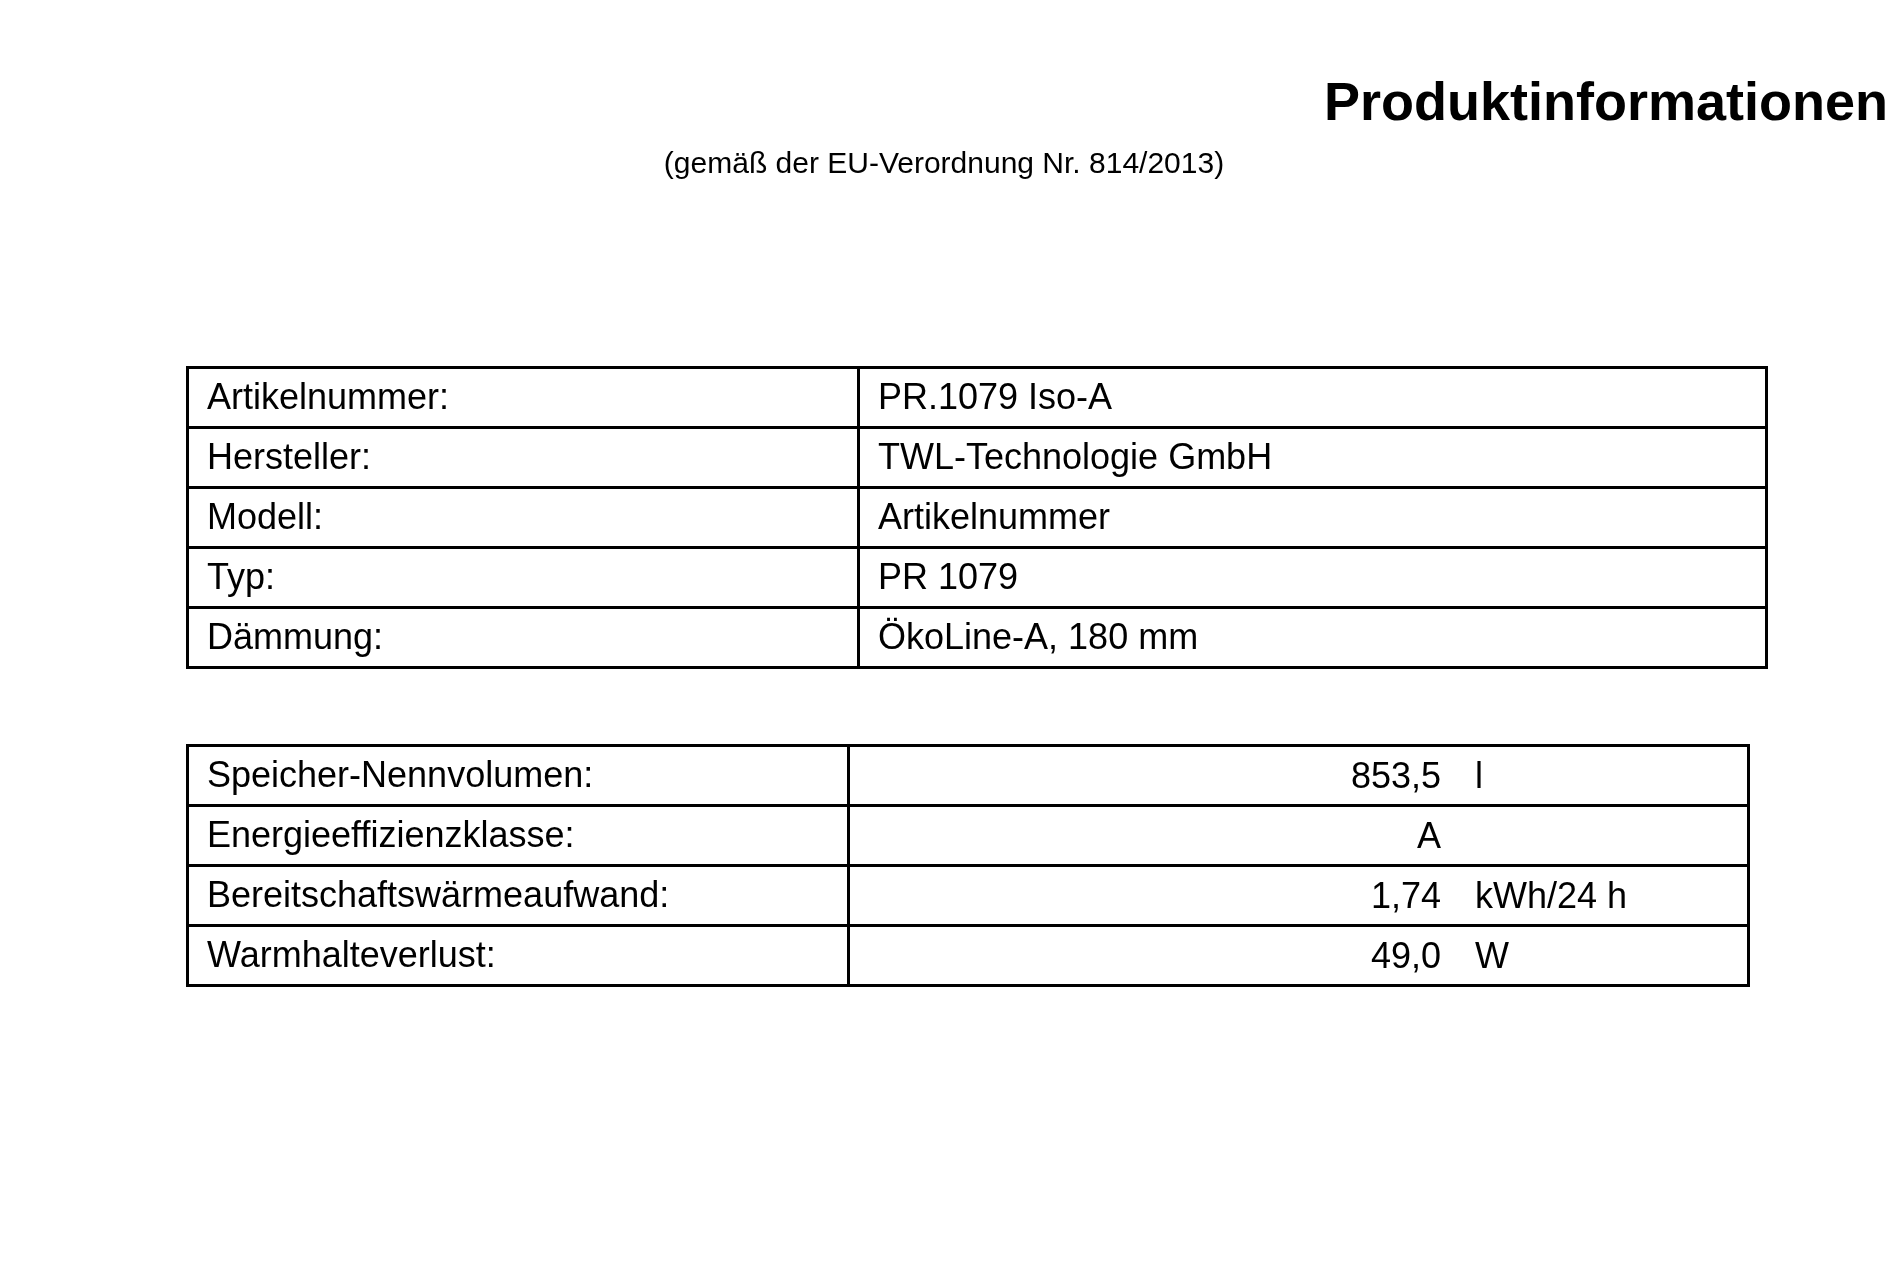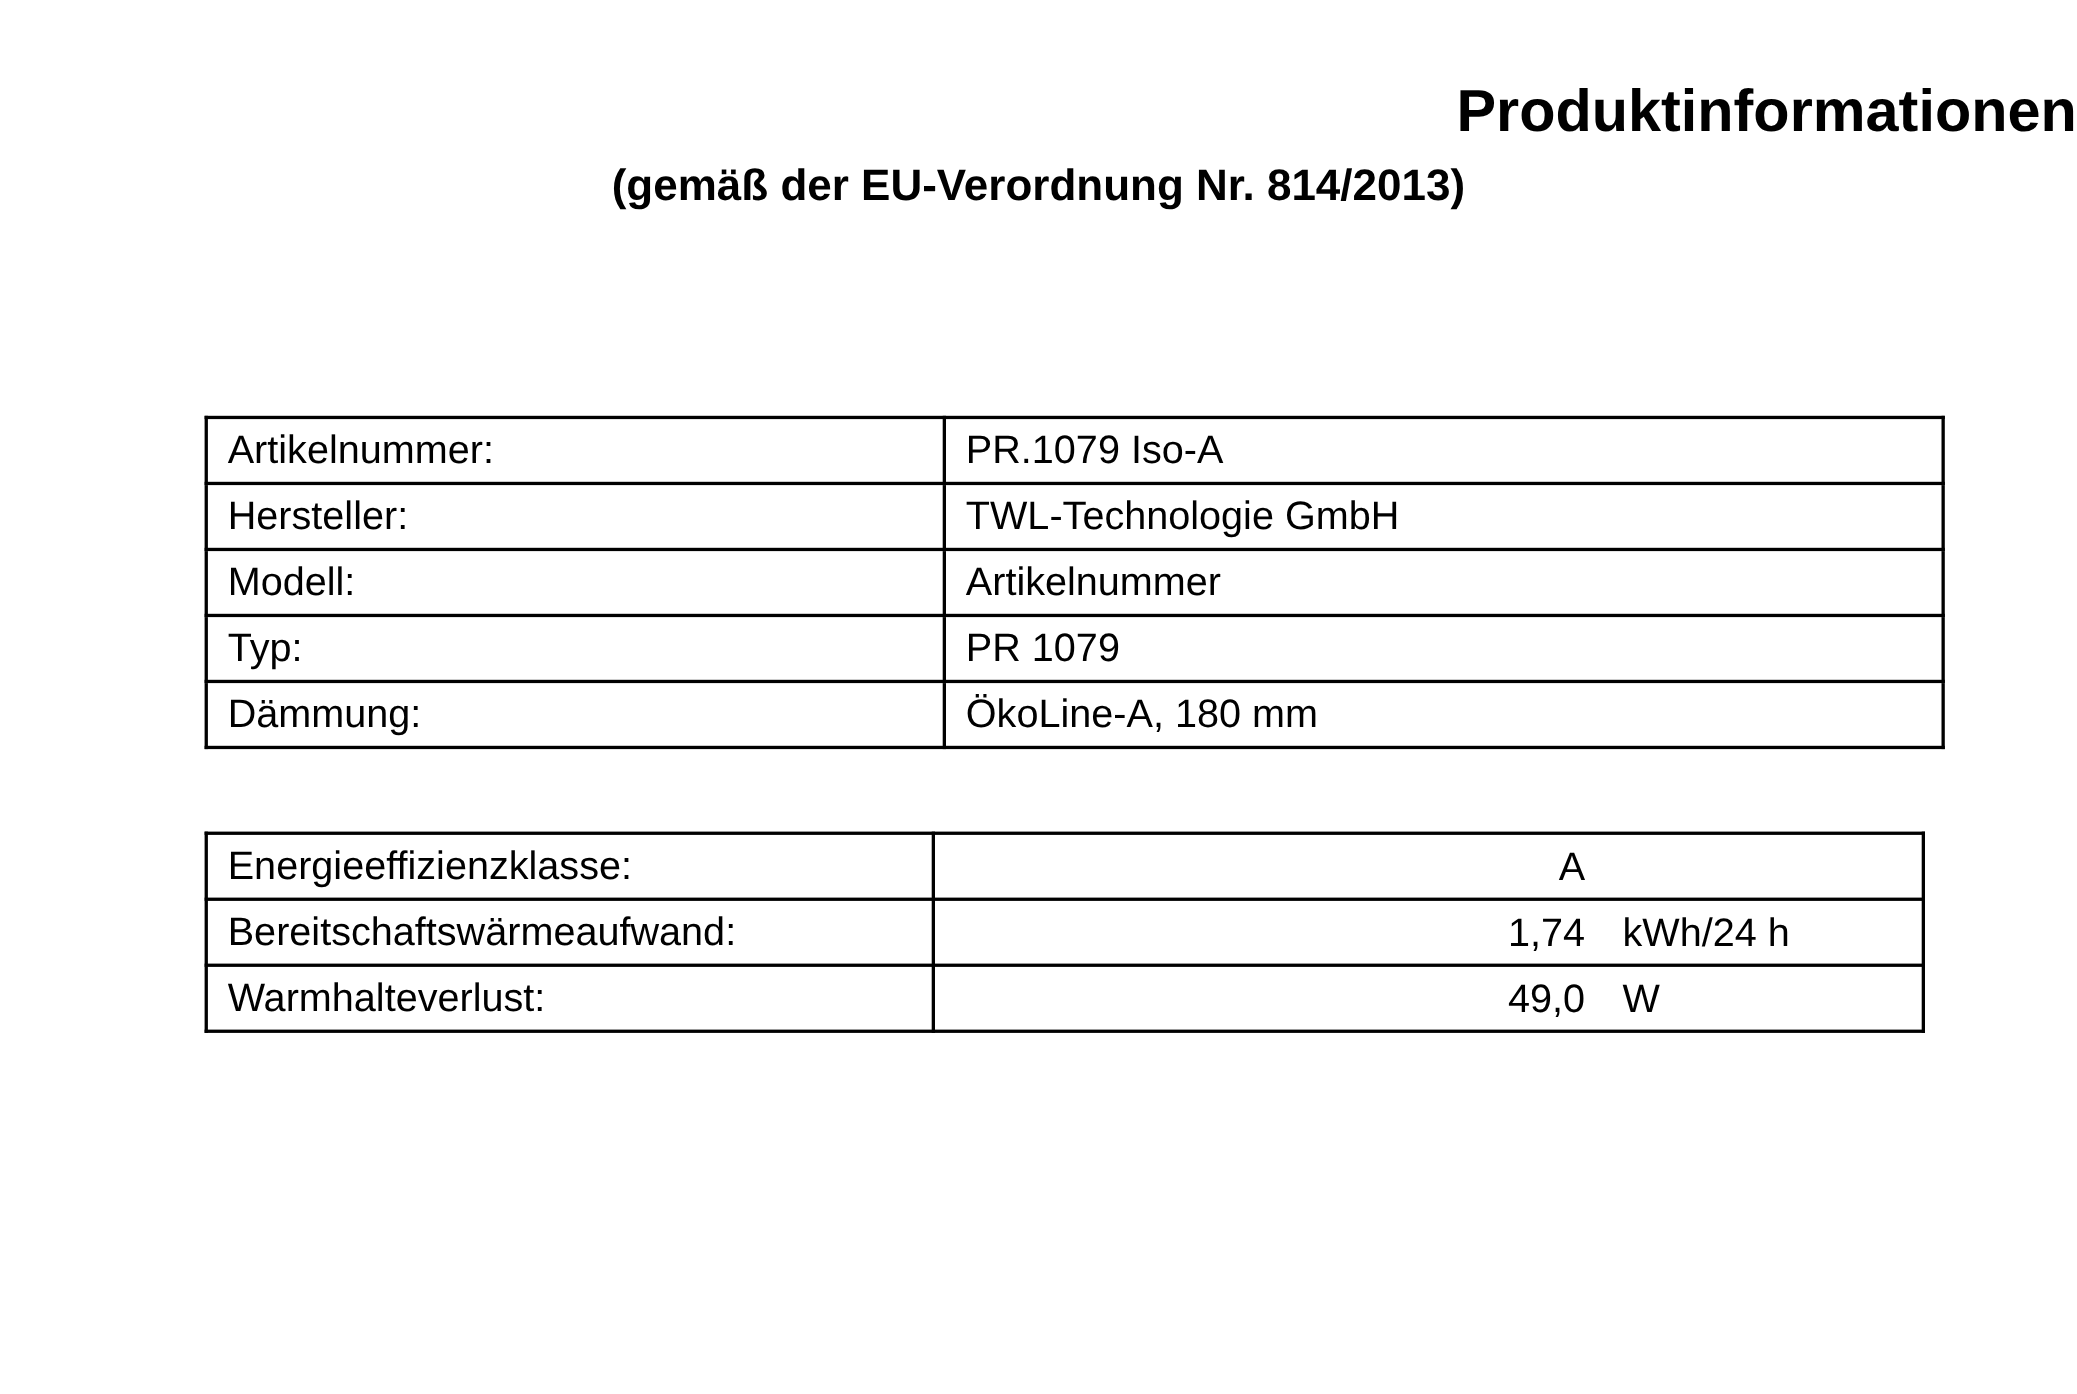--- a/index.html
+++ b/index.html
@@ -23,22 +23,22 @@
   .title {
     text-align: right;
     font-size: 54px;
     font-weight: bold;
     letter-spacing: 0px;
     margin-top: 72px;
     line-height: 1.1;
   }
   .subtitle {
     text-align: center;
-    font-size: 40px;
-    font-weight: bold;
+    font-size: 30px;
+    font-weight: normal;
     margin-top: 14px;
     line-height: 1.2;
   }
   .tables-wrap {
     margin-top: 185px;
     padding-left: 186px;
     padding-right: 114px;
   }
   table.info {
     border-collapse: collapse;
@@ -131,20 +131,29 @@
         <tr>
           <td class="label">Dämmung:</td>
           <td class="value">ÖkoLine-A, 180 mm</td>
         </tr>
       </tbody>
     </table>
 
     <table class="specs">
       <tbody>
         <tr>
+          <td class="label">Speicher-Nennvolumen:</td>
+          <td class="numcell">
+            <div class="numrow">
+              <span class="num">853,5</span>
+              <span class="unit">l</span>
+            </div>
+          </td>
+        </tr>
+        <tr>
           <td class="label">Energieeffizienzklasse:</td>
           <td class="numcell">
             <div class="numrow">
               <span class="num">A</span>
               <span class="unit"></span>
             </div>
           </td>
         </tr>
         <tr>
           <td class="label">Bereitschaftswärmeaufwand:</td>

